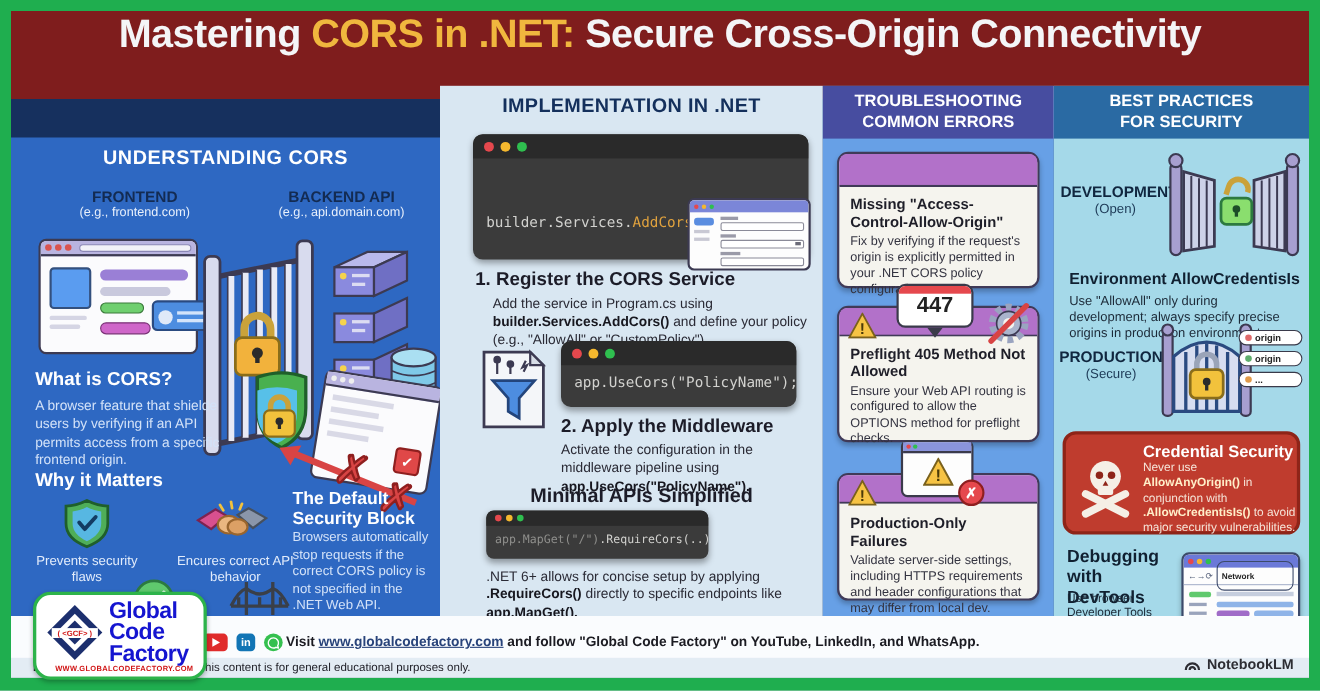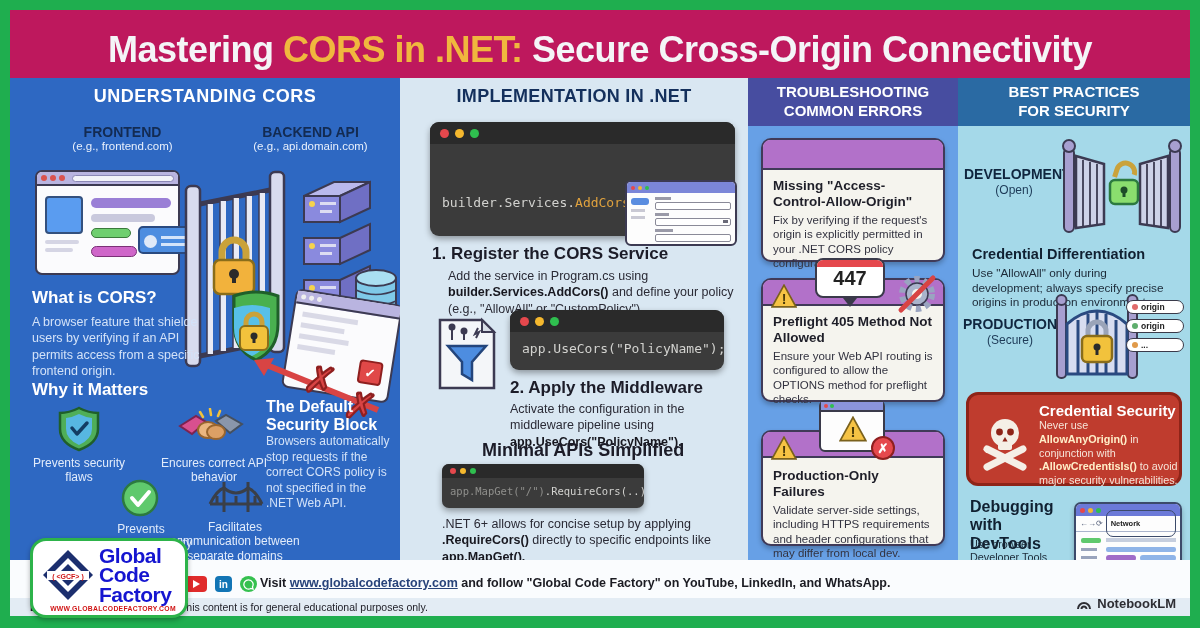--- a/index.html
+++ b/index.html
@@ -2,27 +2,27 @@
 <html><head>
 <meta charset="utf-8">
 <style>
   * { margin:0; padding:0; box-sizing:border-box; }
   body { width:1200px; height:628px; font-family:"Liberation Sans",sans-serif; }
   .abs { position:absolute; }
   #canvas { position:relative; width:1200px; height:628px; background:#1fae4f; overflow:hidden; }
   #inner { position:absolute; left:10px; top:10px; width:1180px; height:606px; background:#16305e; }
 
   
-  .title-bar { left:0; top:0; width:1180px; height:80px; background:#be185d; display:flex; align-items:center; justify-content:center; }
+  .title-bar { left:0; top:0; width:1180px; height:80px; background:#7f1d1d; display:flex; justify-content:center; }
   .title-bar .t { font-size:36px; font-weight:bold; letter-spacing:-0.5px; color:#f4f5f7; white-space:pre; }
   .title-bar .accent { color:#f0b73e; }
 
   
   .col { top:68px; height:482px; overflow:hidden; }
-  #col1 { left:0; width:390px; background:#2e68c2; }
+  #col1 { left:0; width:390px; background:#2e68c2;margin-top:47px; }
   #col2 { left:390px; width:348px; background:#d9e7f2; }
   #col3 { left:738px; width:210px; background:#67a0e6; }
   #col4 { left:948px; width:232px; background:#a5d9e9; }
 
   .col-head1 { width:100%; text-align:center; padding-top:8px; font-size:18px; font-weight:bold; color:#ffffff; letter-spacing:0.5px; }
   .col-head2 { width:100%; text-align:center; padding-top:8px; font-size:18px; font-weight:bold; color:#14305c; letter-spacing:0.3px; }
   .col-head-band { left:0; top:0; width:100%; height:48px; display:flex; flex-direction:column; align-items:center; justify-content:center; font-weight:bold; color:#fff; font-size:15px; line-height:1.25; text-align:center; }
   #col3 .col-head-band { background:#474da0; }
   #col4 .col-head-band { background:#2a6aa3; }
 
@@ -423,21 +423,21 @@
             <line x1="101" y1="26" x2="101" y2="92"></line>
             <line x1="94" y1="28" x2="94" y2="91"></line>
             <line x1="87" y1="30" x2="87" y2="90"></line>
           </g>
       <path d="M56 46 v-8 a9 9 0 0 1 18 0" fill="none" stroke="#caa23a" stroke-width="5" transform="rotate(18 65 40)"></path>
       <rect x="50" y="46" width="28" height="24" rx="5" fill="#8ade6e" stroke="#2c7a3f" stroke-width="2.5"></rect>
       <circle cx="64" cy="56" r="3.5" fill="#1d4d28"></circle>
           <rect x="62.5" y="56" width="3" height="7" fill="#1d4d28"></rect>
     </svg>
 
-    <div class="abs bp-title" style="left:14px; top:168px;">Credential Differentiation</div>
+    <div class="abs bp-title" style="left:14px; top:168px;">Environment AllowCredentisIs</div>
     <div class="abs bp-body" style="left:14px; top:188px; width:206px;">Use "AllowAll" only during development; always specify precise origins in production environments.</div>
 
     <div class="abs bp-label" style="left:2px; top:238px; width:100px;">
       <div>PRODUCTION</div>
       <div class="bp-sub">(Secure)</div>
     </div>
 
     <svg class="abs" style="left:96px; top:212px;" width="86" height="92" viewBox="0 0 86 92">
       <rect x="3" y="12" width="9" height="76" rx="4" fill="#a79fd0" stroke="#3c3a52" stroke-width="2"></rect>
       <rect x="74" y="12" width="9" height="76" rx="4" fill="#a79fd0" stroke="#3c3a52" stroke-width="2"></rect>

